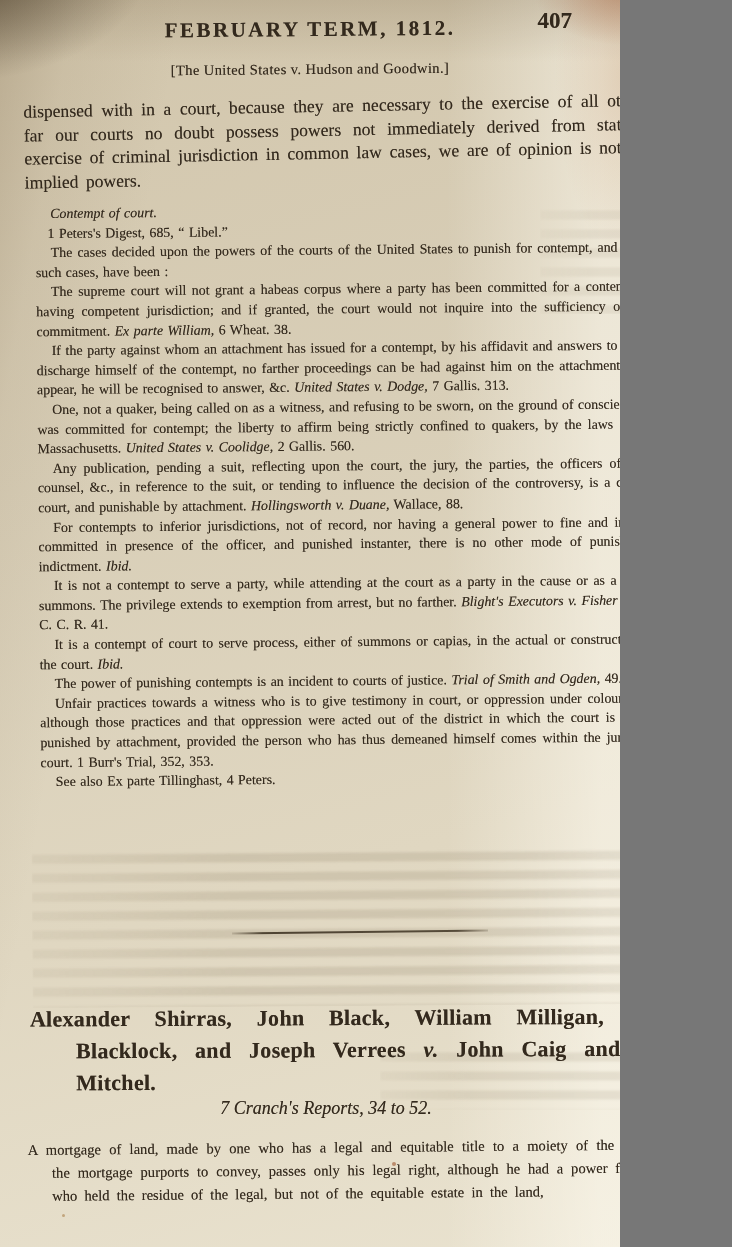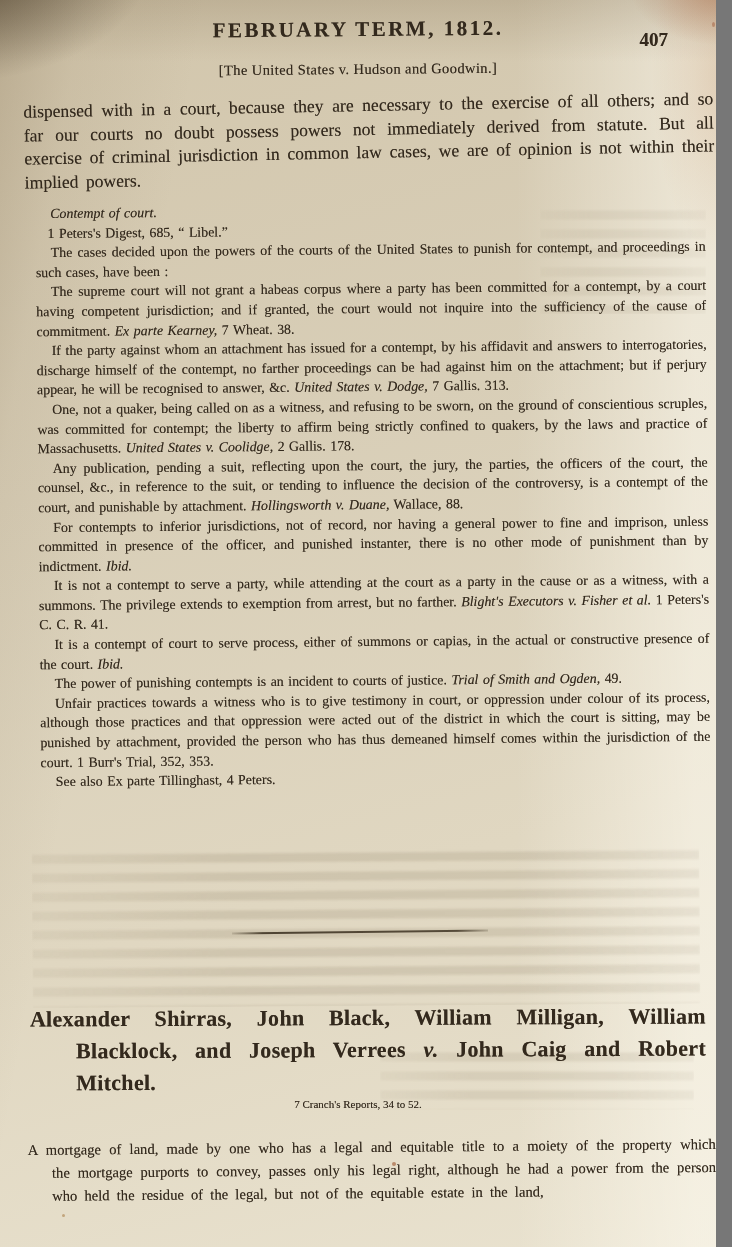--- a/index.html
+++ b/index.html
@@ -1,39 +1,39 @@
 <!DOCTYPE html>
 <html><head>
 <meta charset="utf-8">
 <style>
   html,body{margin:0;padding:0;background:#777;}
   .page{
     position:relative;
-    width:716px;height:1247px;
+    width:620px;height:1247px;
     overflow:hidden;
     font-family:"Liberation Serif","DejaVu Serif",serif;
     color:#2f2920;
     background:
       radial-gradient(ellipse 280px 170px at -50px -40px, rgba(35,24,10,0.62), rgba(35,24,10,0) 72%),
       radial-gradient(ellipse 130px 80px at 101% -12px, rgba(158,80,40,0.42), rgba(158,80,40,0) 72%),
       radial-gradient(ellipse 90px 240px at 100.5% 6%, rgba(190,140,95,0.25), rgba(190,140,95,0) 75%),
       linear-gradient(100deg, rgba(130,110,80,0.30) 0%, rgba(130,110,80,0.10) 9%, rgba(0,0,0,0) 22%),
       linear-gradient(to bottom, rgba(110,90,60,0.20) 0%, rgba(0,0,0,0) 5%),
       linear-gradient(to right, rgba(0,0,0,0) 72%, rgba(255,252,242,0.55) 97%),
       linear-gradient(165deg, #d2c6ac 0%, #d8ceb7 35%, #e0d7c1 68%, #e9e2cf 100%);
   }
   .ink{color:#33291d;text-shadow:0 0 0.6px rgba(51,41,29,0.55);}
   
   .term-title{
     position:absolute;top:17px;left:0;width:100%;
     text-align:center;font-size:21px;letter-spacing:2.5px;font-weight:600;
     transform:rotate(-0.5deg);
   }
   .page-number{
-    position:absolute;top:29px;right:48px;font-size:19px;font-weight:600;
+    position:absolute;top:8px;right:48px;font-size:23px;font-weight:600;
   }
   .running-case{
     position:absolute;top:61px;left:0;width:100%;
     text-align:center;font-size:14.5px;letter-spacing:0.4px;
     transform:rotate(-0.5deg);
   }
   
   .opinion{
     position:absolute;top:94px;left:24px;width:690px;
     font-size:17.6px;line-height:23.5px;text-align:justify;word-spacing:3px;
@@ -68,22 +68,22 @@
   .bleed-3{left:540px;top:206px;width:166px;height:108px;opacity:0.28;}
   
   .caption{
     position:absolute;top:1002px;left:30px;width:676px;
     font-size:22px;line-height:32px;font-weight:600;
     text-align:justify;word-spacing:7px;letter-spacing:0.3px;
     padding-left:46px;text-indent:-46px;box-sizing:border-box;
     transform:rotate(-0.25deg);
   }
   .reporter-citation{
-    position:absolute;top:1098px;left:0;width:100%;
-    text-align:center;font-size:11px;
+    position:absolute;top:1098px;left:16px;width:100%;
+    text-align:center;font-style:italic;font-size:18px;
   }
   
   .syllabus{
     position:absolute;top:1136px;left:28px;width:688px;
     font-size:14.6px;line-height:23px;text-align:justify;word-spacing:3.5px;
     padding-left:24px;text-indent:-24px;box-sizing:border-box;
     transform:rotate(-0.5deg);
   }
   
   .speck{position:absolute;border-radius:50%;}
@@ -101,23 +101,23 @@
   <div class="page-number ink">407</div>
   <div class="running-case ink">[The United States v. Hudson and Goodwin.]</div>
 
   <div class="opinion ink">dispensed with in a court, because they are necessary to the exercise of all others; and so far our courts no doubt possess powers not immediately derived from statute.  But all exercise of criminal jurisdiction in common law cases, we are of opinion is not within their implied powers.</div>
 
   <div class="digest">
     <p class="digest-heading ink">Contempt of court.</p>
     <p class="digest-source ink">1 Peters's Digest, 685, “ Libel.”</p>
     <p class="ink">The cases decided upon the powers of the courts of the United States to punish for contempt, and proceedings in such cases, have been :</p>
     <div>
-        <p class="ink"><span>The supreme court will not grant a habeas corpus where a party has been committed for a contempt, by a court having competent jurisdiction; and if granted, the court would not inquire into the sufficiency of the cause of commitment.  </span><i>Ex parte Kearney,</i><span> 7 Wheat. 38.</span></p>
+        <p class="ink"><span>The supreme court will not grant a habeas corpus where a party has been committed for a contempt, by a court having competent jurisdiction; and if granted, the court would not inquire into the sufficiency of the cause of commitment.  </span><i>Ex parte William,</i><span> 6 Wheat. 38.</span></p>
         <p class="ink"><span>If the party against whom an attachment has issued for a contempt, by his affidavit and answers to interrogatories, discharge himself of the contempt, no farther proceedings can be had against him on the attachment; but if perjury appear, he will be recognised to answer, &amp;c.  </span><i>United States v. Dodge,</i><span> 7 Gallis. 313.</span></p>
-        <p class="ink"><span>One, not a quaker, being called on as a witness, and refusing to be sworn, on the ground of conscientious scruples, was committed for contempt; the liberty to affirm being strictly confined to quakers, by the laws and practice of Massachusetts.  </span><i>United States v. Coolidge,</i><span> 2 Gallis. 178.</span></p>
+        <p class="ink"><span>One, not a quaker, being called on as a witness, and refusing to be sworn, on the ground of conscientious scruples, was committed for contempt; the liberty to affirm being strictly confined to quakers, by the laws and practice of Massachusetts.  </span><i>United States v. Coolidge,</i><span> 2 Gallis. 560.</span></p>
         <p class="ink"><span>Any publication, pending a suit, reflecting upon the court, the jury, the parties, the officers of the court, the counsel, &amp;c., in reference to the suit, or tending to influence the decision of the controversy, is a contempt of the court, and punishable by attachment.  </span><i>Hollingsworth v. Duane,</i><span> Wallace, 88.</span></p>
         <p class="ink"><span>For contempts to inferior jurisdictions, not of record, nor having a general power to fine and imprison, unless committed in presence of the officer, and punished instanter, there is no other mode of punishment than by indictment.  </span><i>Ibid.</i></p>
         <p class="ink"><span>It is not a contempt to serve a party, while attending at the court as a party in the cause or as a witness, with a summons.  The privilege extends to exemption from arrest, but no farther.  </span><i>Blight's Executors v. Fisher et al.</i><span> 1 Peters's C. C. R. 41.</span></p>
         <p class="ink"><span>It is a contempt of court to serve process, either of summons or capias, in the actual or constructive presence of the court.  </span><i>Ibid.</i></p>
         <p class="ink"><span>The power of punishing contempts is an incident to courts of justice.  </span><i>Trial of Smith and Ogden,</i><span> 49.</span></p>
         <p class="ink"><span>Unfair practices towards a witness who is to give testimony in court, or oppression under colour of its process, although those practices and that oppression were acted out of the district in which the court is sitting, may be punished by attachment, provided the person who has thus demeaned himself comes within the jurisdiction of the court. 1 Burr's Trial, 352, 353.</span></p>
         <p class="ink"><span>See also Ex parte Tillinghast, 4 Peters.</span></p>
       </div>
   </div>
 

